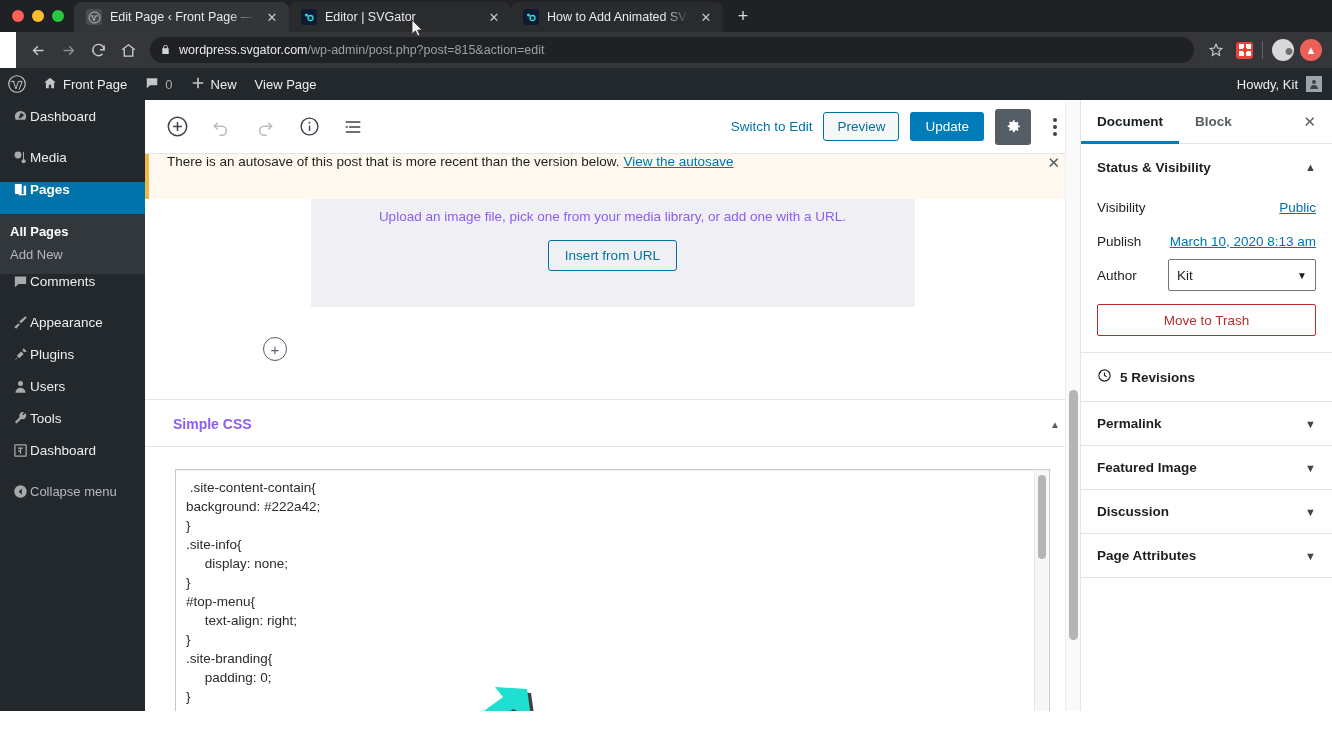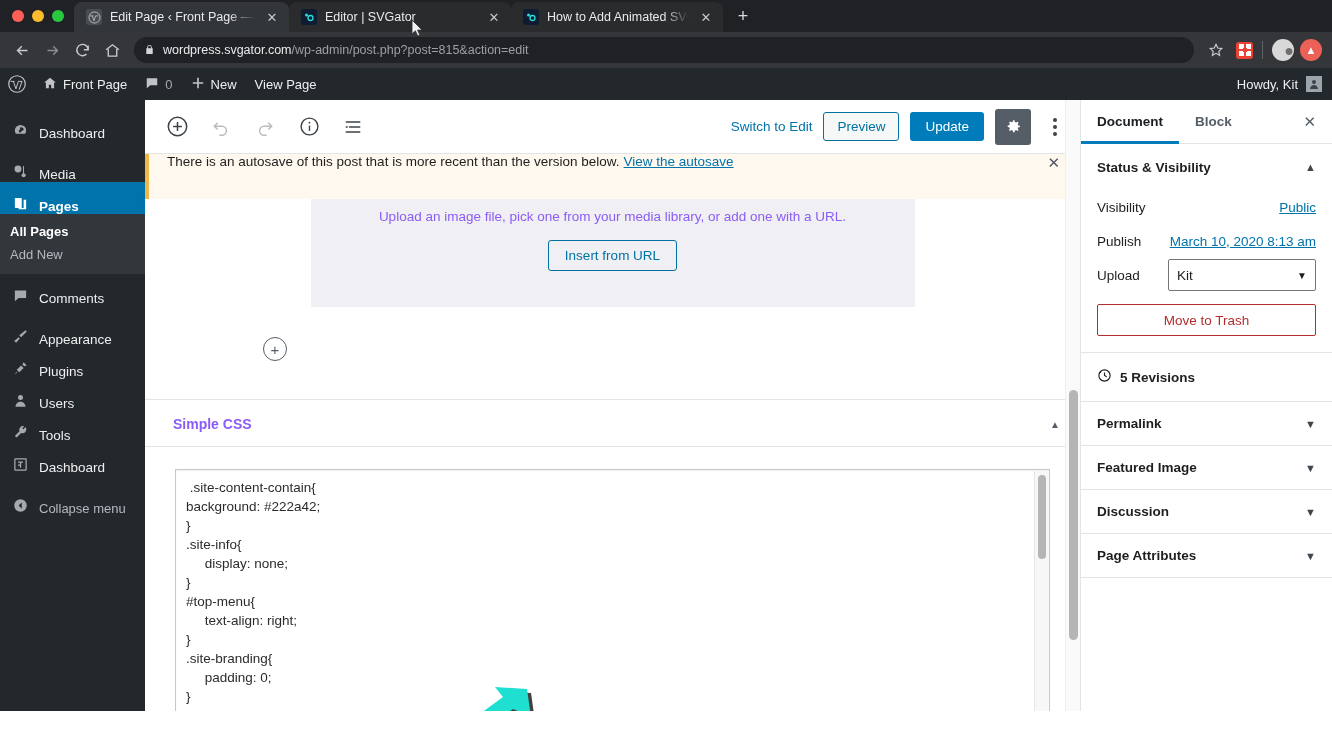--- a/index.html
+++ b/index.html
@@ -53,21 +53,21 @@
     font-size: 18px; display: flex; align-items: center; justify-content: center;
     border-radius: 50%;
   }
   .tab-cursor {
     position: absolute; left: 412px; top: 20px; width: 12px; height: 18px;
     pointer-events: none;
   }
 
   .omnibar {
     height: 36px; background: #35363a; display: flex; align-items: center;
-    padding: 0 8px; gap: 2px;
+    padding: 0 8px; gap: 2px; margin-left: 16px;
   }
   .navbtn {
     width: 28px; height: 28px; display: flex; align-items: center;
     justify-content: center; color: #c8cacd; border-radius: 50%;
   }
   .navbtn.dis { color: #8a8d91; }
   .urlbox {
     flex: 1 1 auto; height: 26px; background: #202124; border-radius: 13px;
     display: flex; align-items: center; padding: 0 10px; margin: 0 6px;
     gap: 8px; min-width: 0;
@@ -111,21 +111,21 @@
     color: #3c434a; font-size: 12px; line-height: 1;
   }
   .ab-num { color: #a7aaad; }
 
   
   #shell { display: flex; height: 611px; }
 
   
   #sidebar { width: 145px; background: #23282d; flex: 0 0 145px; position: relative; }
   .menu-item {
-    display: flex; align-items: flex-end; gap: 9px; height: 32px;
+    display: flex; align-items: flex-start; height: 32px;
     padding-left: 10px; color: #eee; font-size: 13.5px; position: relative;
   }
   .menu-item .mi-icon {
     width: 20px; flex: 0 0 20px; text-align: center; color: #a7aaad; font-size: 15px;
   }
   .menu-item.current {
     background: #0073aa; color: #fff; font-weight: 600;
   }
   .menu-item.current .mi-icon { color: #fff; }
   .menu-item.current::after {
@@ -681,21 +681,21 @@
       </div>
       <div class="st-row">
         <span>Visibility</span>
         <span class="val">Public</span>
       </div>
       <div class="st-row">
         <span>Publish</span>
         <span class="val">March 10, 2020 8:13 am</span>
       </div>
       <div class="st-row">
-        <span>Upload</span>
+        <span>Author</span>
         <span class="st-select">
           <span>Kit</span>
           <span class="chev">▼</span>
         </span>
       </div>
       <div class="trash-btn">Move to Trash</div>
     </div>
 
     <div class="st-rev">
       <span>

